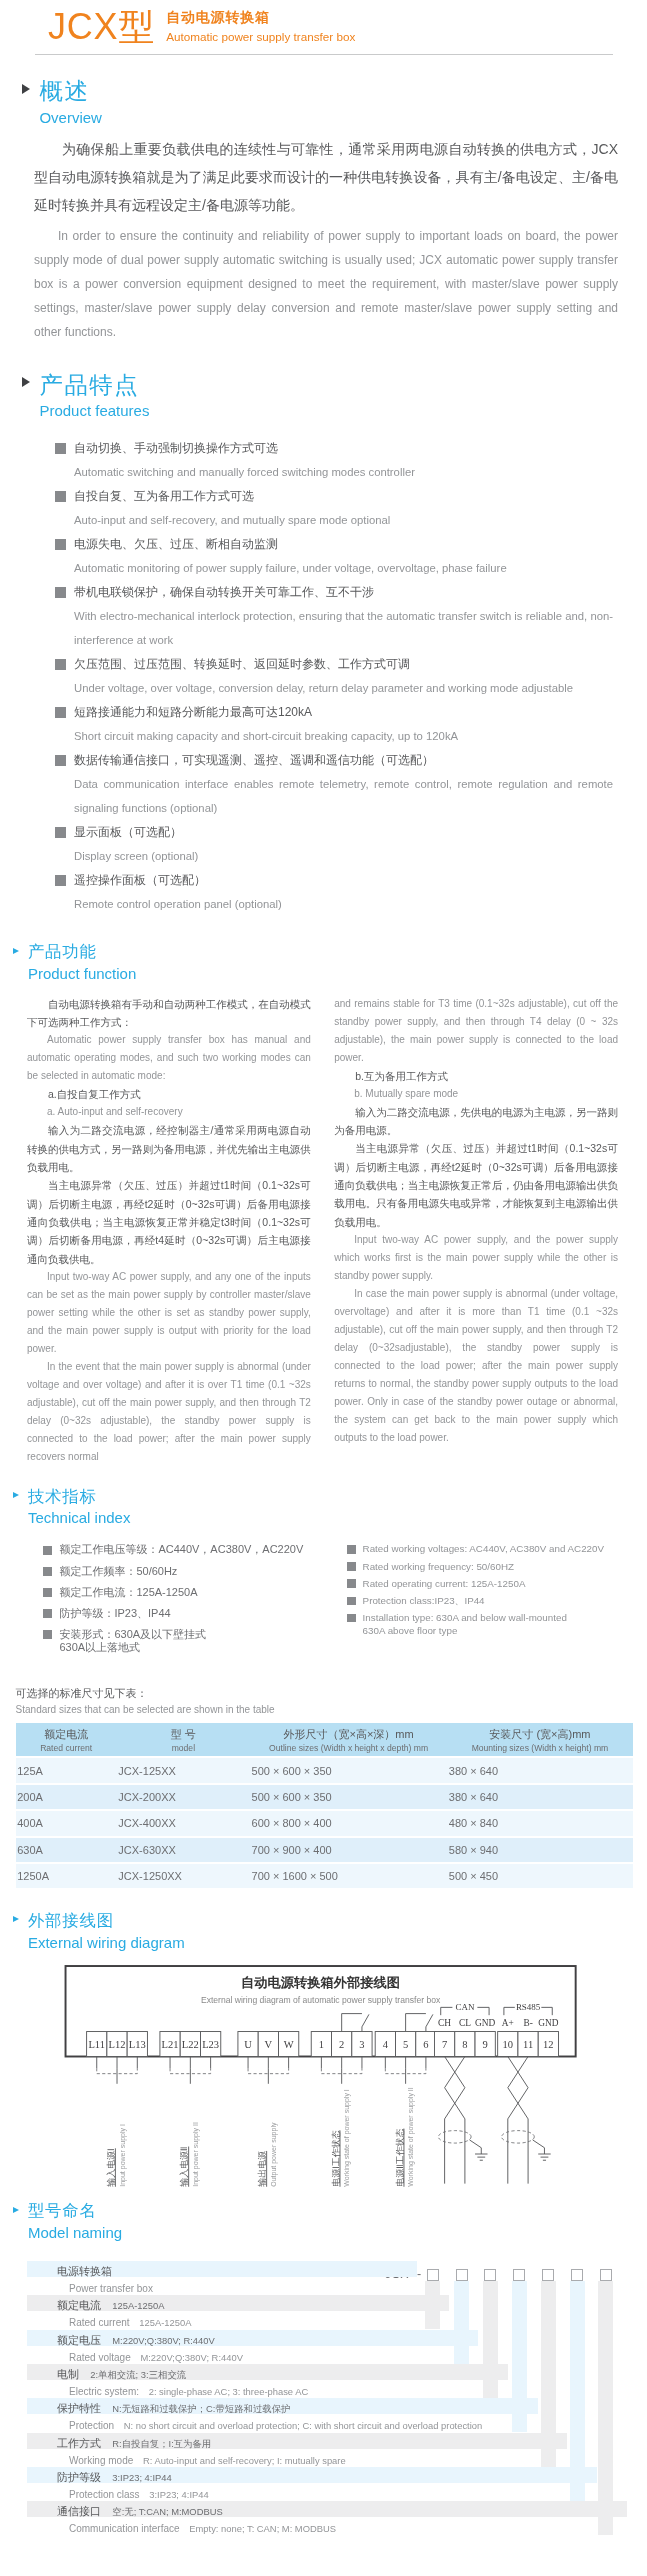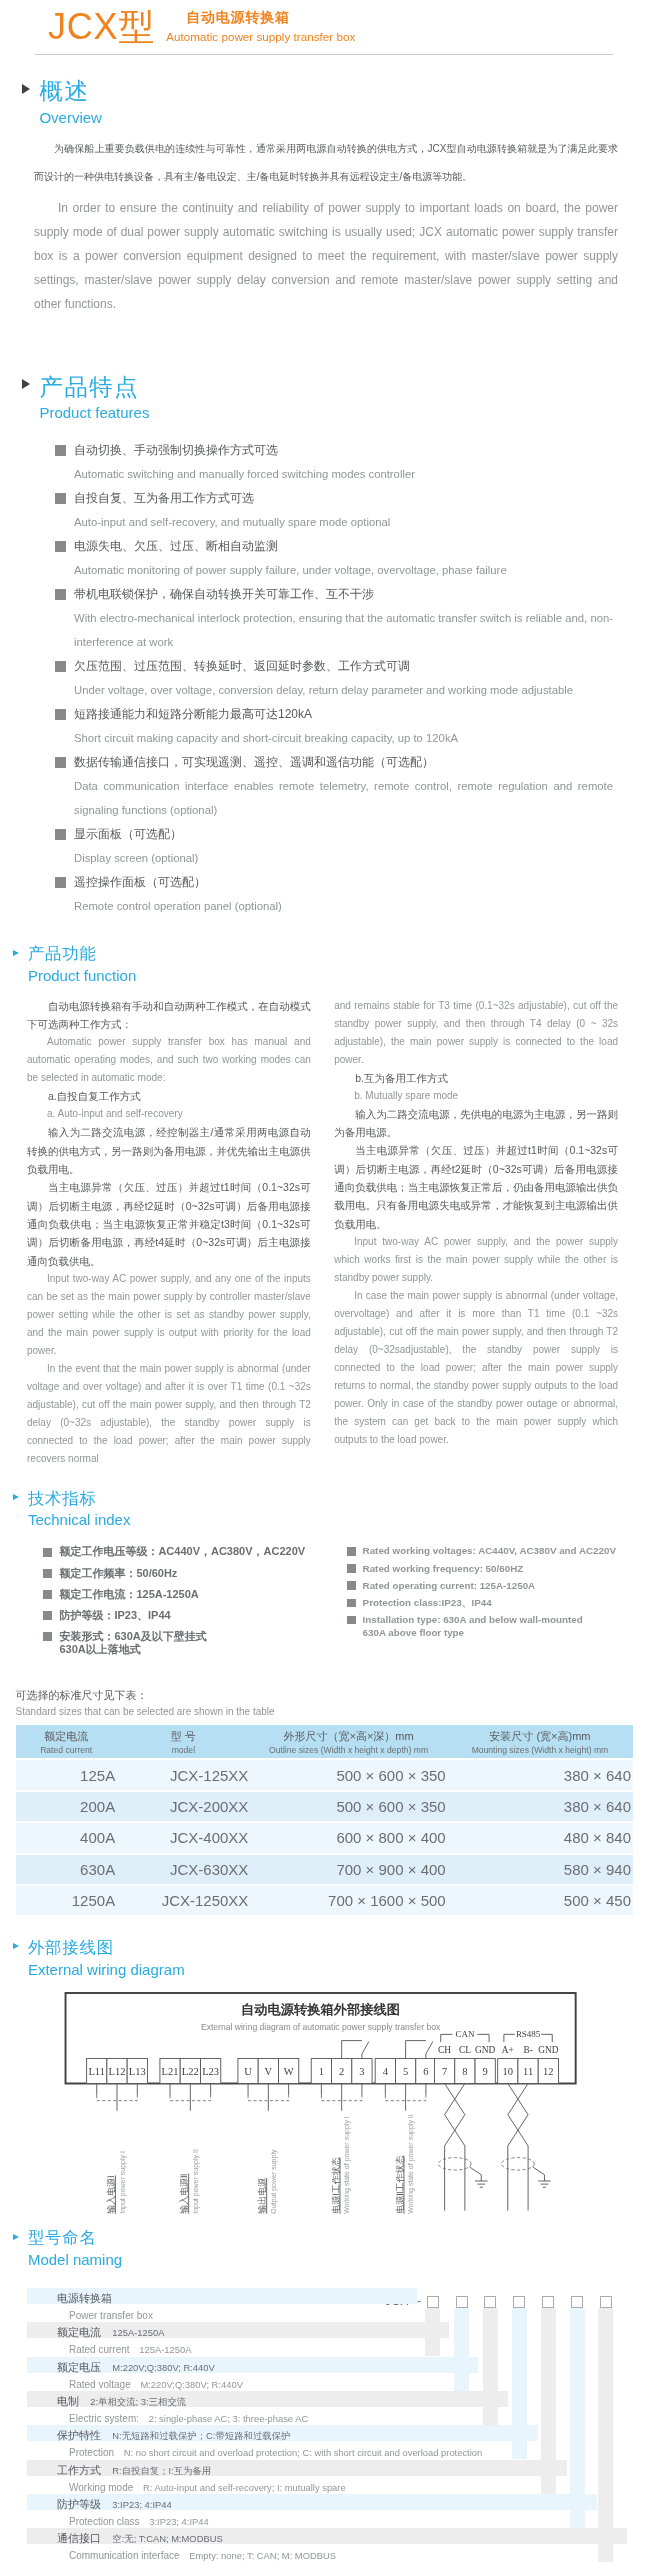--- a/index.html
+++ b/index.html
@@ -5,80 +5,80 @@
   * { margin:0; padding:0; box-sizing:border-box; }
   body {
     width:648px; height:2576px; overflow:hidden; background:#ffffff;
     font-family:"Liberation Sans", sans-serif;
   }
 
   
   .hdr { display:flex; align-items:flex-start; padding:7.8px 0 0 48px; }
   .hdr-model { font-size:36px; color:#f0831e; letter-spacing:0.8px; line-height:37px; }
   .hdr-right { margin-left:11px; padding-top:1.6px; }
-  .hdr-cn { font-size:14px; font-weight:bold; color:#f0831e; letter-spacing:0.8px;margin-left:20px; }
+  .hdr-cn { font-size:14px; font-weight:bold; color:#f0831e; letter-spacing:0.8px; }
   .hdr-en { font-size:11.7px; color:#f0831e; margin-top:2.3px; }
   .hdr-rule { border:none; border-top:0.8px solid #c9cacb; margin:9.4px 35px 0 35px; }
 
   
   .sec { display:flex; align-items:flex-start; }
   .sec-l { margin-left:22px; }
   .sec-s { margin-left:12.5px; }
   .tri { width:0; height:0; flex:none; }
   .tri-l { border-left:8.6px solid #3f4043; border-top:5.5px solid transparent; border-bottom:5.5px solid transparent; margin-top:8.6px; }
   .tri-s { border-left:6.2px solid #29abe2; border-top:3.9px solid transparent; border-bottom:3.9px solid transparent; margin-top:6.2px; }
   .sec-txt { margin-left:9.4px; }
   .h1-cn { font-size:23.4px; color:#29abe2; letter-spacing:1.6px; }
   .h1-en { font-size:15px; color:#29abe2; margin-top:1.6px; }
   .h2-cn { font-size:16.4px; color:#29abe2; letter-spacing:0.8px; }
   .h2-en { font-size:15px; color:#29abe2; margin-top:1.6px; }
 
   
   .sec-overview { margin-top:20px; }
-  .p-cn-big { margin:9.4px 30px 0 34px; font-size:10px; line-height:28px; color:#58595b; text-indent:2em; text-align:justify; }
+  .p-cn-big { margin:9.4px 30px 0 34px; font-size:14px; line-height:28px; color:#58595b; text-indent:2em; text-align:justify; }
   .p-en-big { margin:4.7px 30px 0 34px; font-size:12px; line-height:24px; color:#939598; text-indent:2em; text-align:justify; }
 
   
-  .sec-features { margin-top:55px; }
+  .sec-features { margin-top:25px; }
   .features-list { margin:17px 35px 0 55px; }
   .feat { position:relative; padding-left:19px; }
   .feat .sq { position:absolute; left:0; top:6.2px; width:11px; height:11px; background:#87898c; }
   .feat-cn { font-size:12px; color:#58595b; line-height:24px; }
   .feat-en { font-size:11.3px; color:#939598; line-height:24px; text-align:justify; }
 
   
   .sec-func { margin-top:25px; }
   .func-cols { display:flex; margin:12.5px 30px 0 27px; gap:23.4px; }
   .func-col { flex:1; min-width:0; }
   .fp { text-indent:2em; text-align:justify; }
   .fp.cn { font-size:10.5px; line-height:18.3px; color:#58595b; }
   .fp.en { font-size:10px; line-height:18px; color:#939598; }
   .fp.noind { text-indent:0; }
 
   
   .sec-tech { margin-top:20px; }
-  .tech-cols { display:flex; margin:17px 23.4px 0 43px;font-weight:bold; }
+  .tech-cols { display:flex; margin:17px 23.4px 0 43px; }
   .tech-left { width:304px; flex:none; }
   .tech-right { flex:1; }
   .ti { display:flex; margin-bottom:7.8px; }
   .ti .sq2 { flex:none; width:9.4px; height:9.4px; background:#87898c; margin:2.3px 7px 0 0; }
   .tech-left .ti-text { font-size:11px; color:#6d6e71; line-height:13.3px; white-space:pre-line; }
   .tech-right .ti { margin-bottom:4.7px; }
   .tech-right .sq2 { width:8.6px; height:8.6px; margin-top:1.6px; }
   .tech-right .ti-text { font-size:9.8px; color:#939598; line-height:12.5px; white-space:pre-line; }
 
   
   .sizes-intro { margin:23.4px 23.4px 0 15.6px; }
   .sizes-cn { font-size:11px; color:#58595b; }
   .sizes-en { font-size:10px; color:#939598; margin-top:3.1px; }
   table.sizes { border-collapse:separate; border-spacing:0 2.3px; margin:6.2px 0 0 15.6px; width:617px; table-layout:fixed; }
   table.sizes th { background:#b7dff3; font-weight:normal; padding:3.9px 1.6px; }
   table.sizes th .thcn { font-size:11px; color:#58595b; }
   table.sizes th .then { font-size:8.6px; color:#6d6e71; margin-top:0.8px; }
-  table.sizes td { text-align:right; font-size:15px; color:#6d6e71; padding:6.2px 1.6px;margin-top:18px; }
+  table.sizes td { text-align:left; font-size:11px; color:#6d6e71; padding:6.2px 1.6px;margin-top:18px; }
   table.sizes tbody tr:nth-child(odd) td { background:#eef7fd; }
   table.sizes tbody tr:nth-child(even) td { background:#dfeffa; }
 
   
   .sec-wiring { margin-top:20px; }
   .wiring-wrap { margin:7.8px 0 0 55px; }
   .wsvg text { font-family:"Liberation Serif", serif; }
   .wsvg .ttl-cn { font-size:17px; font-weight:bold; fill:#333; }
   .wsvg .ttl-en { font-family:"Liberation Sans", sans-serif; font-size:11px; fill:#8a8a8a; }
   .wsvg .term { font-size:13.5px; fill:#414042; }

